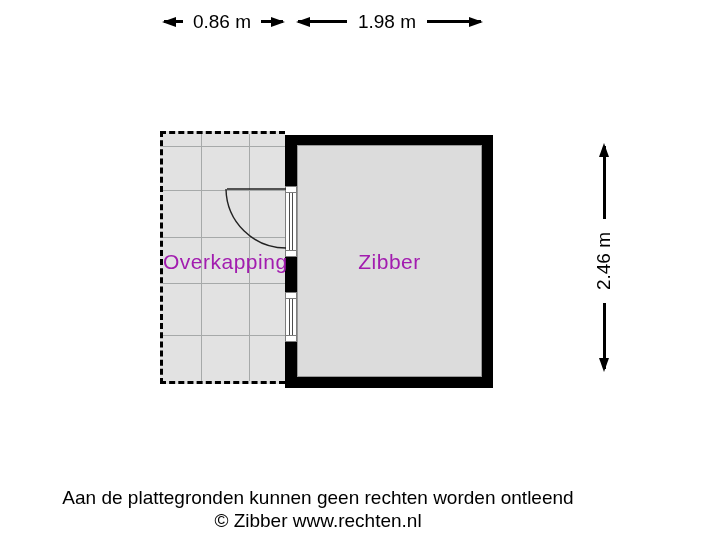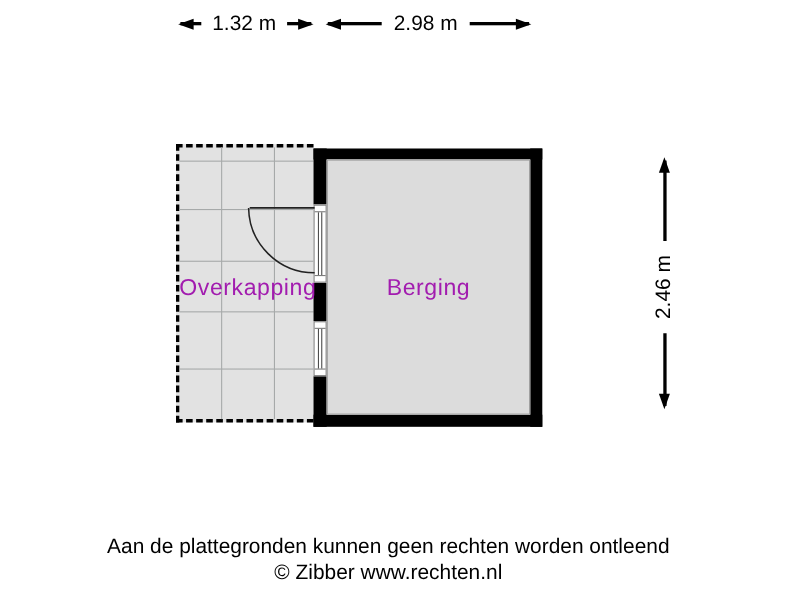--- a/index.html
+++ b/index.html
@@ -63,43 +63,43 @@
   }
   .window .pane-a { left:3px; } .window .pane-b { left:6px; }
   .door-svg { position:absolute; left:160px; top:131px; z-index:2; }
 
   .room-label {
     position:absolute; font-size:21px; color:#a21caf; text-align:center;
     letter-spacing:0.5px;
   }
 
   
-  .footer { position:absolute; left:0; top:486px; width:636px; text-align:center;margin-left:35px; }
+  .footer { position:absolute; left:0; top:486px; width:636px; text-align:center; }
   .footer .line { font-size:19px; line-height:23px; color:#000; }
 </style>
 </head>
 <body>
 
 <div class="canvas">
 
   <div>
     <div class="dim-line-h" style="left:164px; top:20px; width:119px;"></div>
     <div class="ah ah-left" style="left:162px; top:17px;"></div>
     <div class="ah ah-right" style="left:271px; top:17px;"></div>
     <div class="dim-box" style="left:183px; top:9px; width:78px; height:26px;">
-      <span>1.32 m</span>
+      <span>0.86 m</span>
     </div>
   </div>
 
   <div>
     <div class="dim-line-h" style="left:298px; top:20px; width:183px;"></div>
     <div class="ah ah-left" style="left:296px; top:17px;"></div>
     <div class="ah ah-right" style="left:469px; top:17px;"></div>
     <div class="dim-box" style="left:347px; top:9px; width:80px; height:26px;">
-      <span>2.98 m</span>
+      <span>1.98 m</span>
     </div>
   </div>
 
   <div>
     <div class="dim-line-v" style="left:603px; top:146px; height:223px;"></div>
     <div class="ah ah-up" style="left:599px; top:143px;"></div>
     <div class="ah ah-down" style="left:599px; top:358px;"></div>
     <div class="dim-box vert" style="left:589px; top:219px; width:31px; height:84px;">
       <span>2.46 m</span>
     </div>
@@ -130,20 +130,20 @@
     <div class="pane-a"></div>
     <div class="pane-b"></div>
   </div>
 
   <svg class="door-svg" width="140" height="130" viewBox="0 0 140 130">
     <path d="M 67 58 L 126 58" stroke="#222" stroke-width="1.6" fill="none"></path>
     <path d="M 66 58 A 60 60 0 0 0 126 117" stroke="#222" stroke-width="1.4" fill="none"></path>
   </svg>
 
   <div class="room-label" style="left:163px; top:250px; width:122px;">Overkapping</div>
-  <div class="room-label" style="left:297px; top:250px; width:185px;">Berging</div>
+  <div class="room-label" style="left:297px; top:250px; width:185px;">Zibber</div>
 
   <div class="footer">
     <div class="line">Aan de plattegronden kunnen geen rechten worden ontleend</div>
     <div class="line">© Zibber www.rechten.nl</div>
   </div>
 
 </div>
 
 </body></html>

